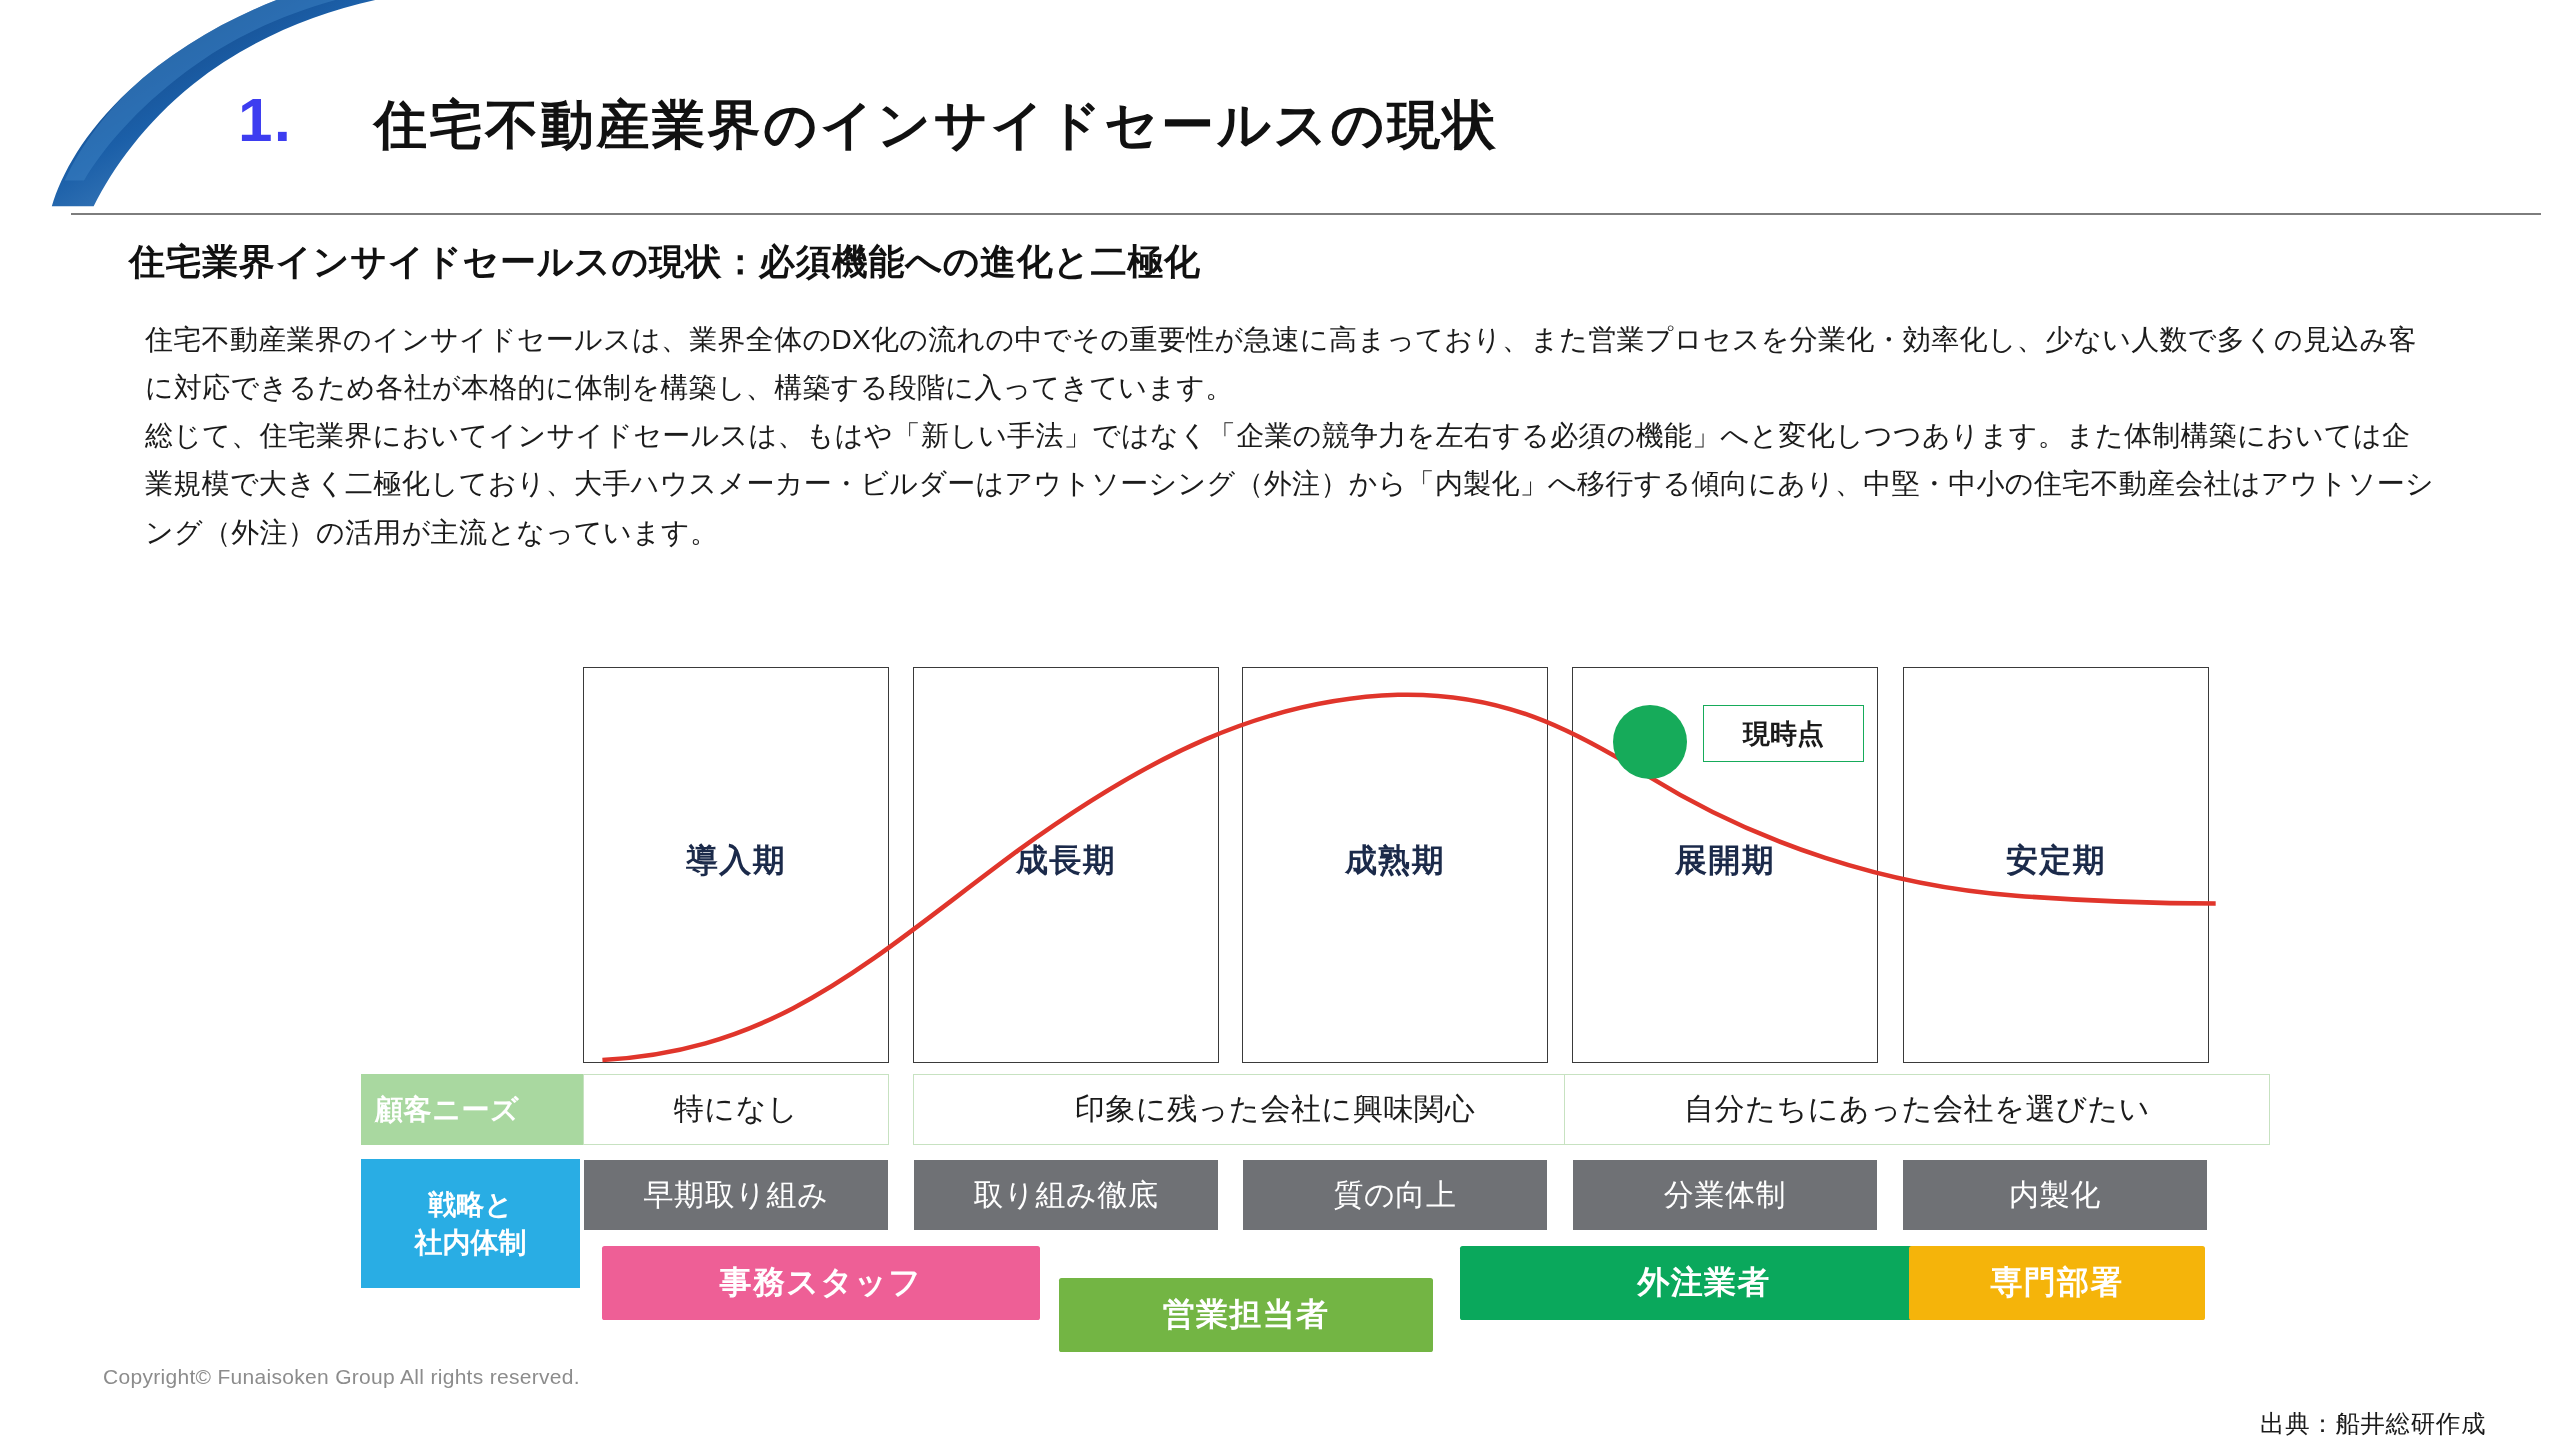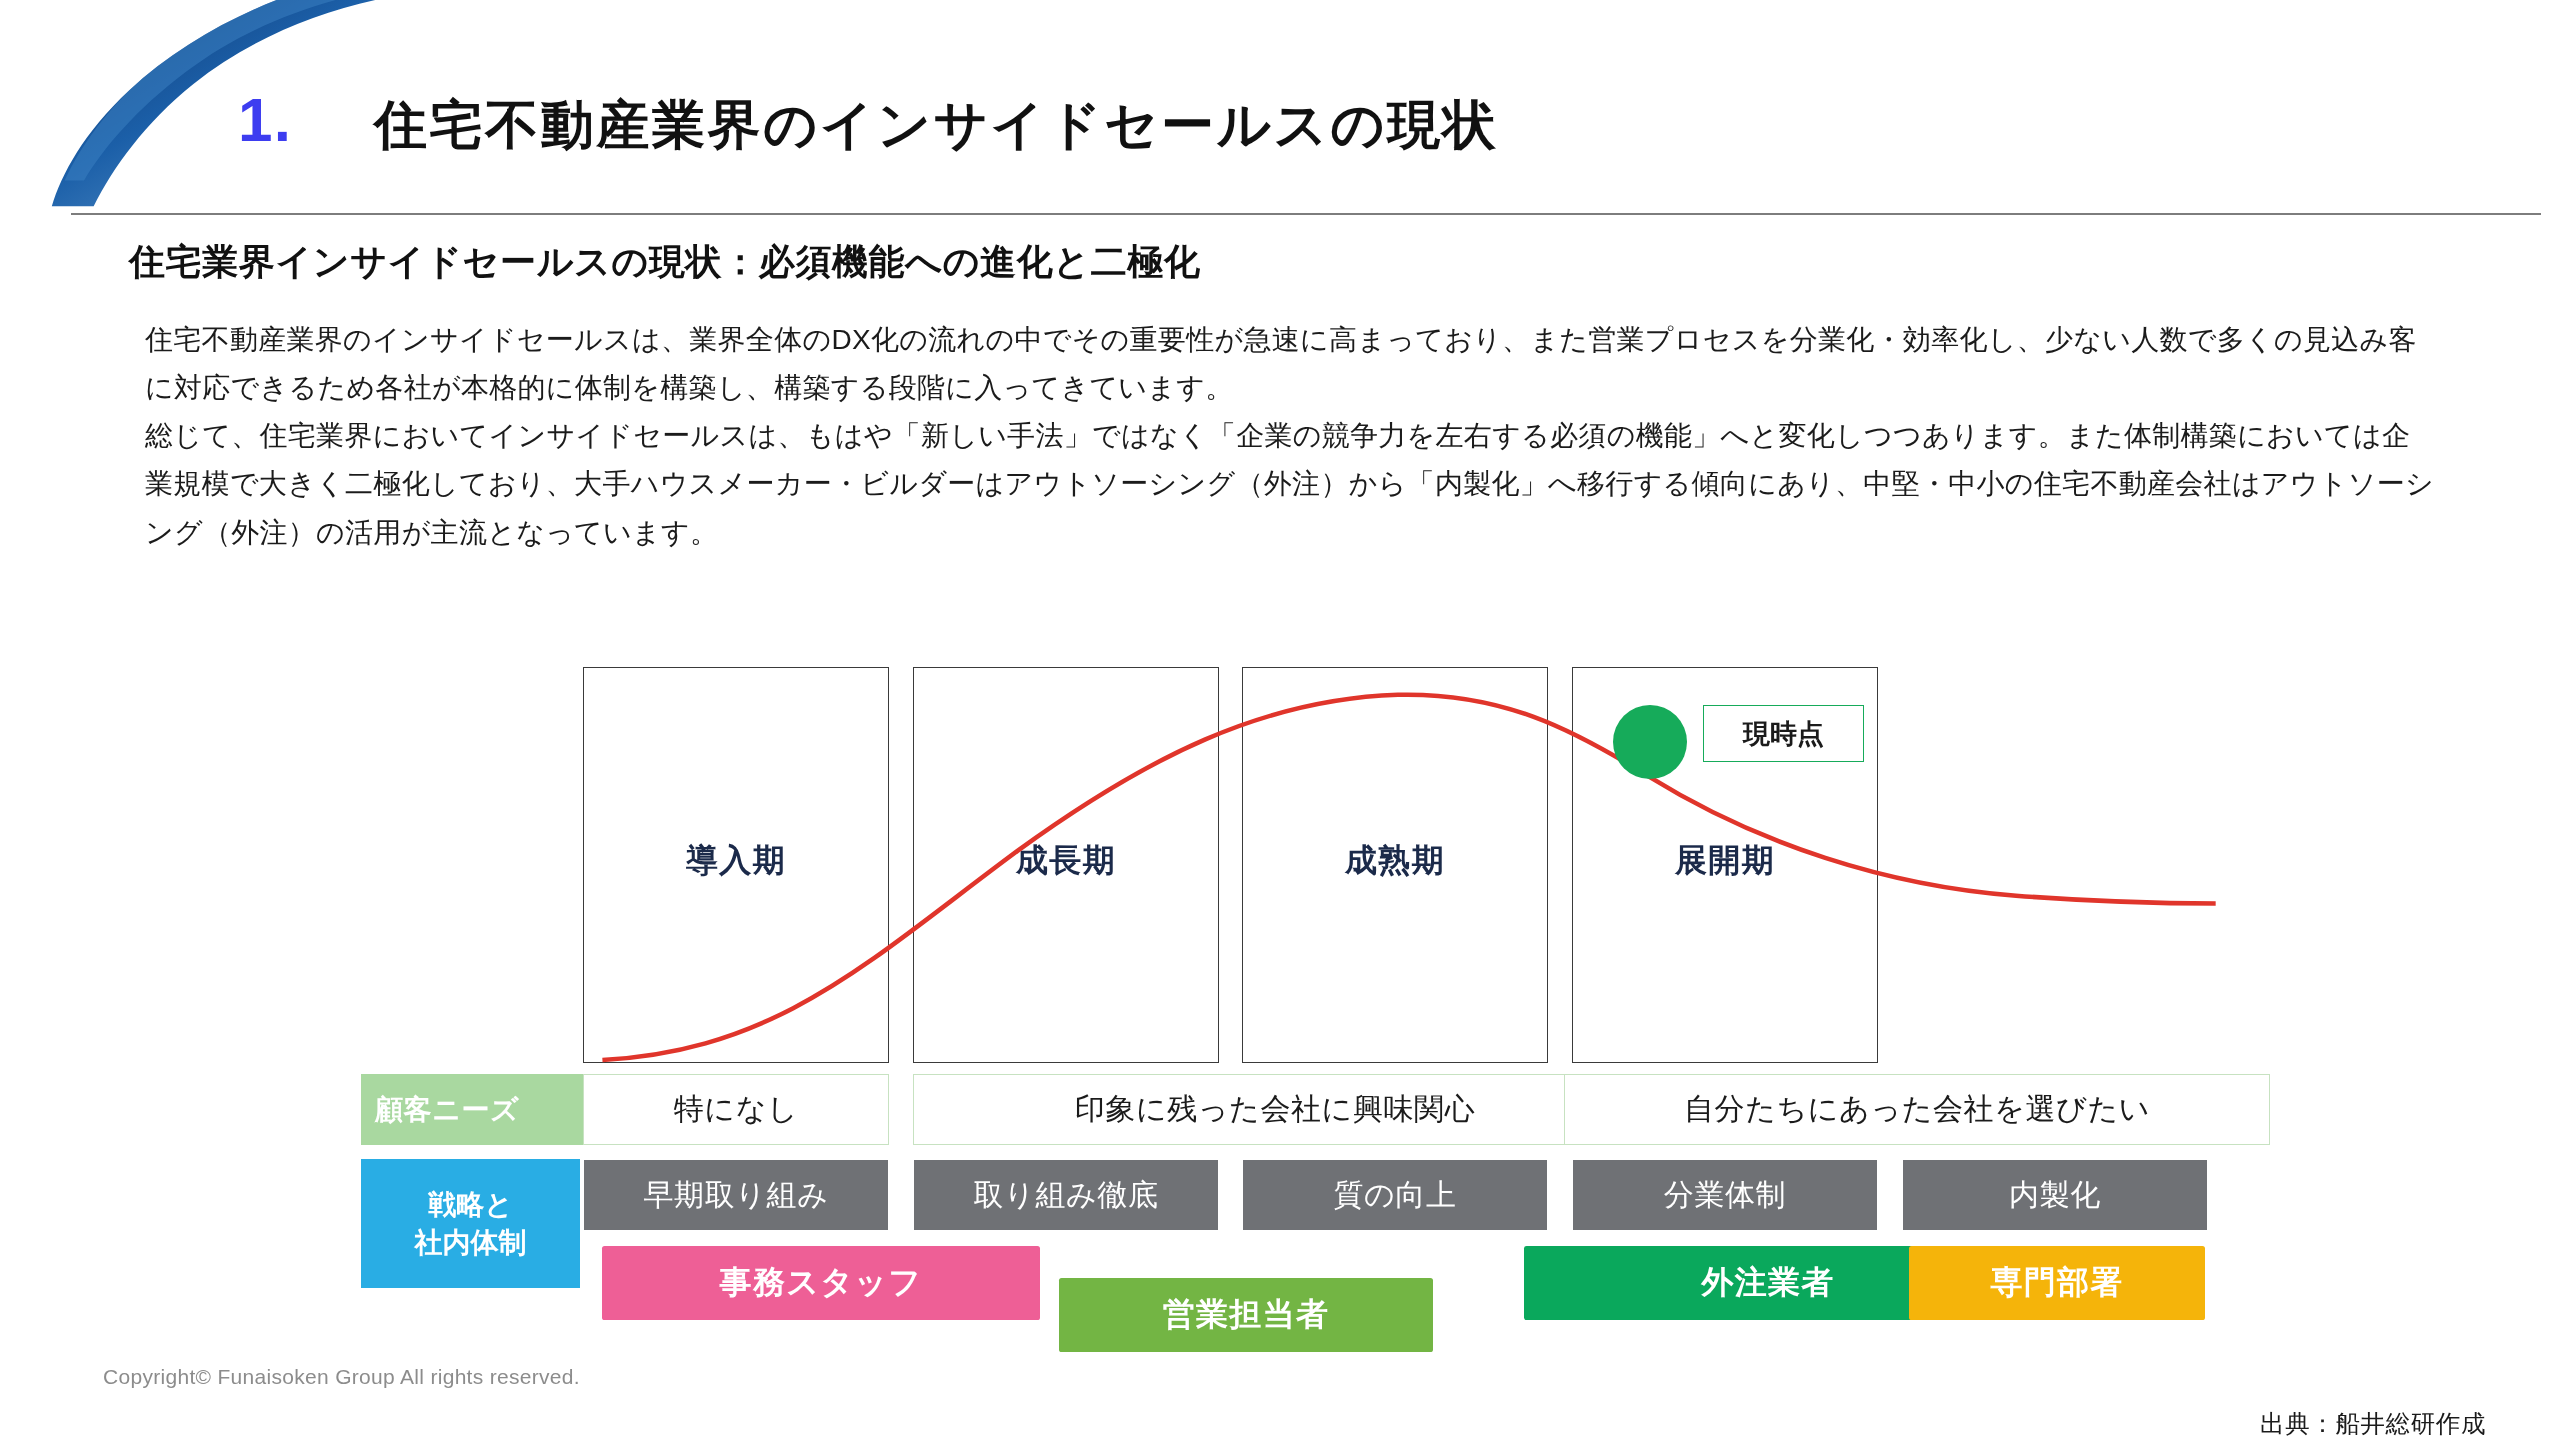--- a/index.html
+++ b/index.html
@@ -303,20 +303,23 @@
     </div>
     <div class="stage-box" style="left:330px;">
       <div class="stage-label">成長期</div>
     </div>
     <div class="stage-box" style="left:659px;">
       <div class="stage-label">成熟期</div>
     </div>
     <div class="stage-box" style="left:989px;">
       <div class="stage-label">展開期</div>
     </div>
+    <div class="stage-box" style="left:1320px;">
+      <div class="stage-label">安定期</div>
+    </div>
   </div>
 
   <div class="curve-layer">
     <svg width="1668" height="451" viewBox="0 0 2590 700">
       <path d="M 55 655 C 330 640 470 500 700 330 C 900 185 1080 95 1290 88 C 1450 84 1560 140 1680 215 C 1850 320 2050 385 2250 400 C 2380 410 2480 412 2560 412" fill="none" stroke="#e0352b" stroke-width="7"></path>
     </svg>
   </div>
 
   <div class="now-dot"></div>
   <div class="now-badge">現時点</div>
@@ -357,21 +360,21 @@
   <div class="gray-cell" style="left:1902px; width:306px;">
     <span>内製化</span>
   </div>
 
   <div class="color-cell" id="cc1" style="left: 602px; width: 438px; background: rgb(238, 95, 150);">
     <span>事務スタッフ</span>
   </div>
   <div class="color-cell" id="cc2" style="left: 1059px; width: 374px; background: rgb(115, 181, 68); margin-top: 32px;">
     <span>営業担当者</span>
   </div>
-  <div class="color-cell" id="cc3" style="left: 1524px; width: 488px; background: rgb(10, 168, 92);">
+  <div class="color-cell" id="cc3" style="left: 1460px; width: 488px; background: rgb(10, 168, 92);">
     <span>外注業者</span>
   </div>
   <div class="color-cell" id="cc4" style="left: 1909px; width: 296px; background: rgb(245, 180, 10);">
     <span>専門部署</span>
   </div>
 
   <div class="copyright">Copyright© Funaisoken Group All rights reserved.</div>
   <div class="source">出典：船井総研作成</div>
 
 </div>

